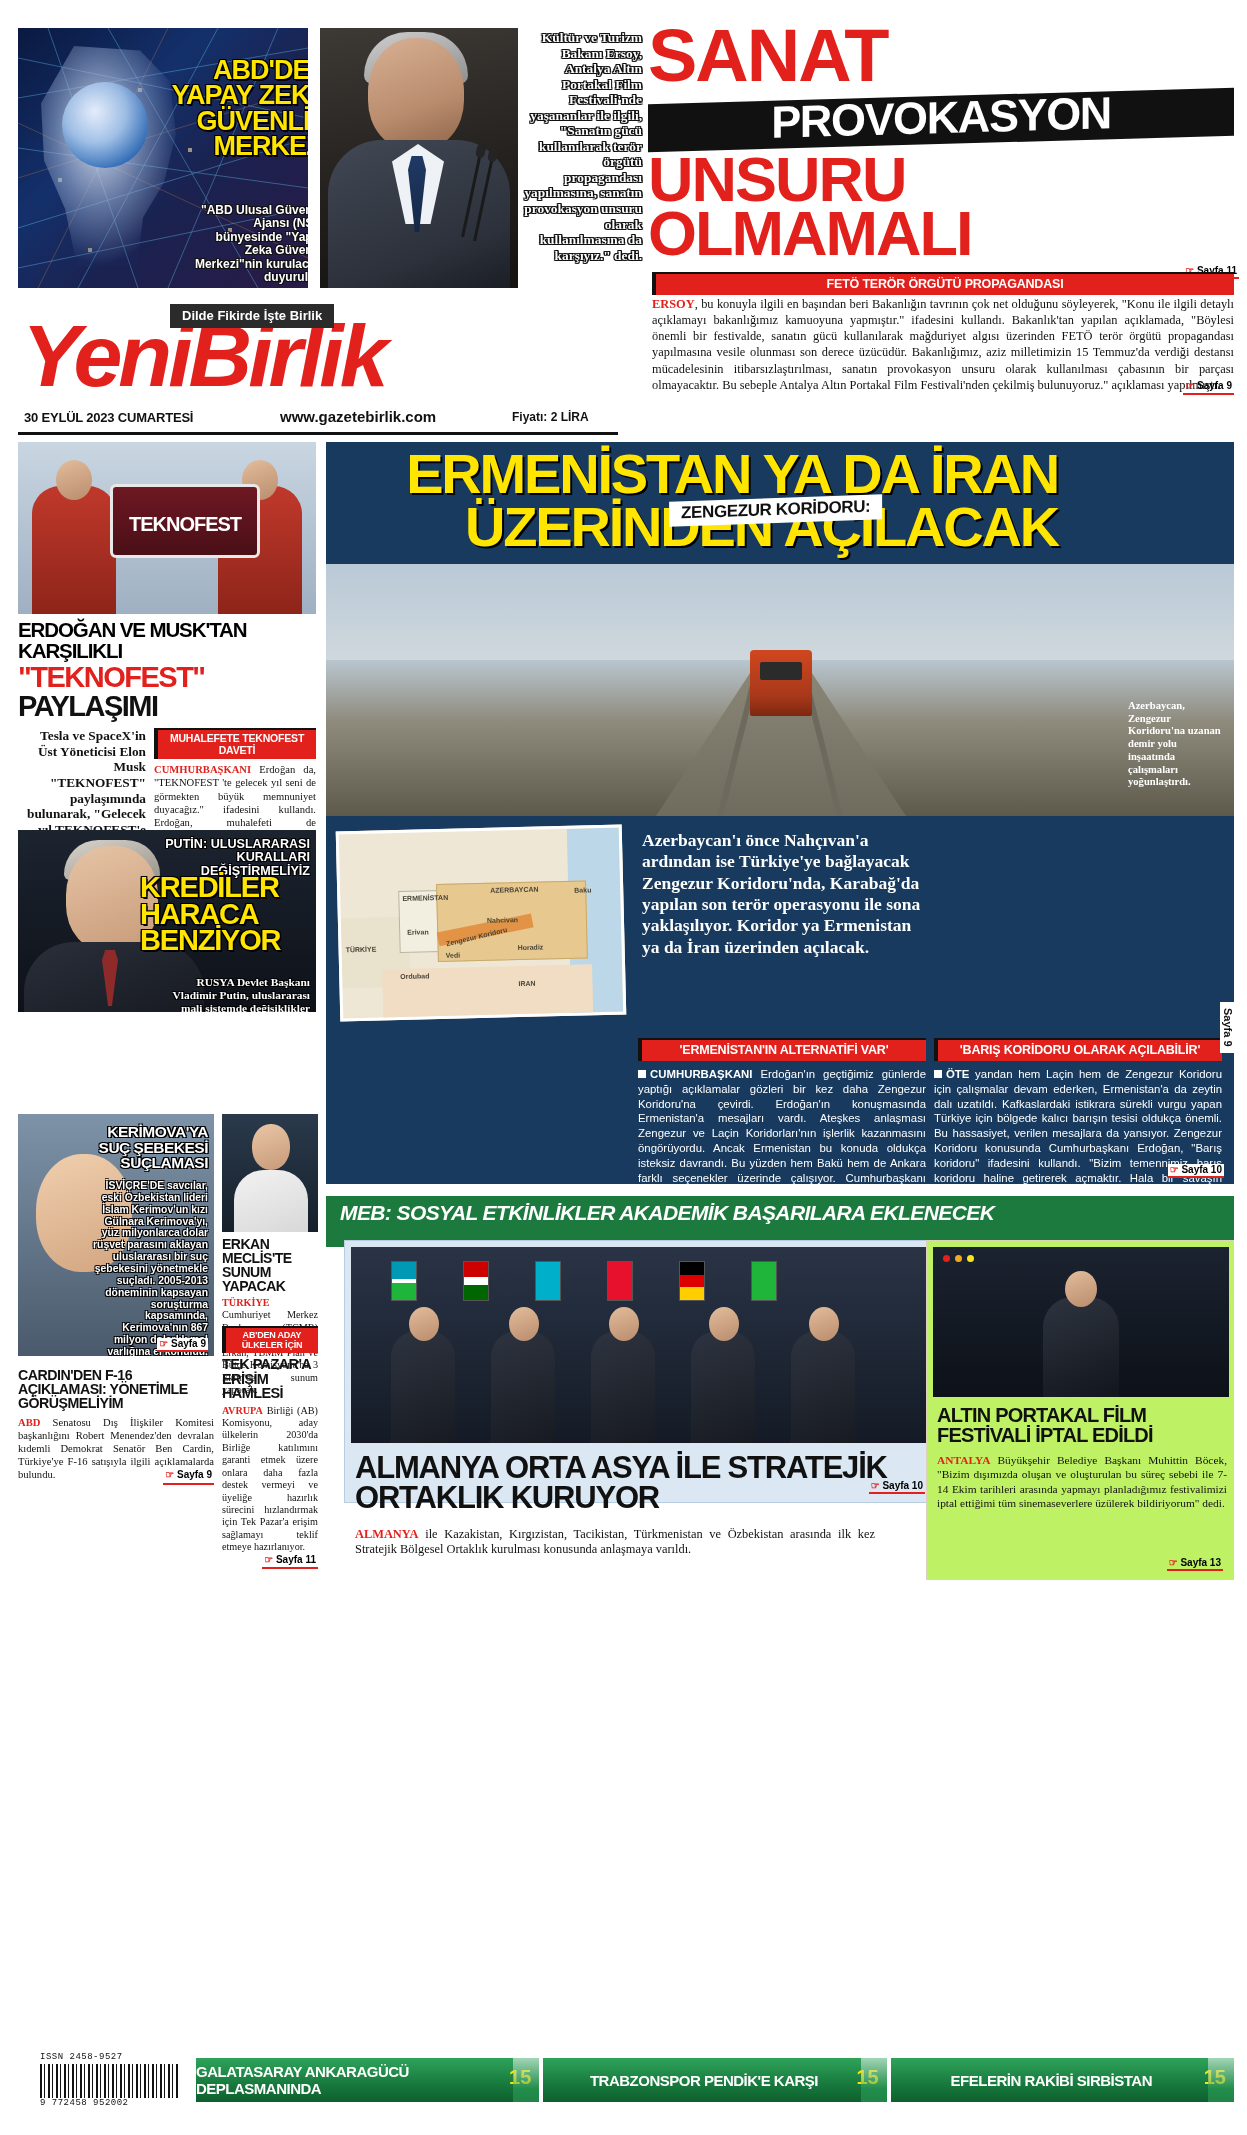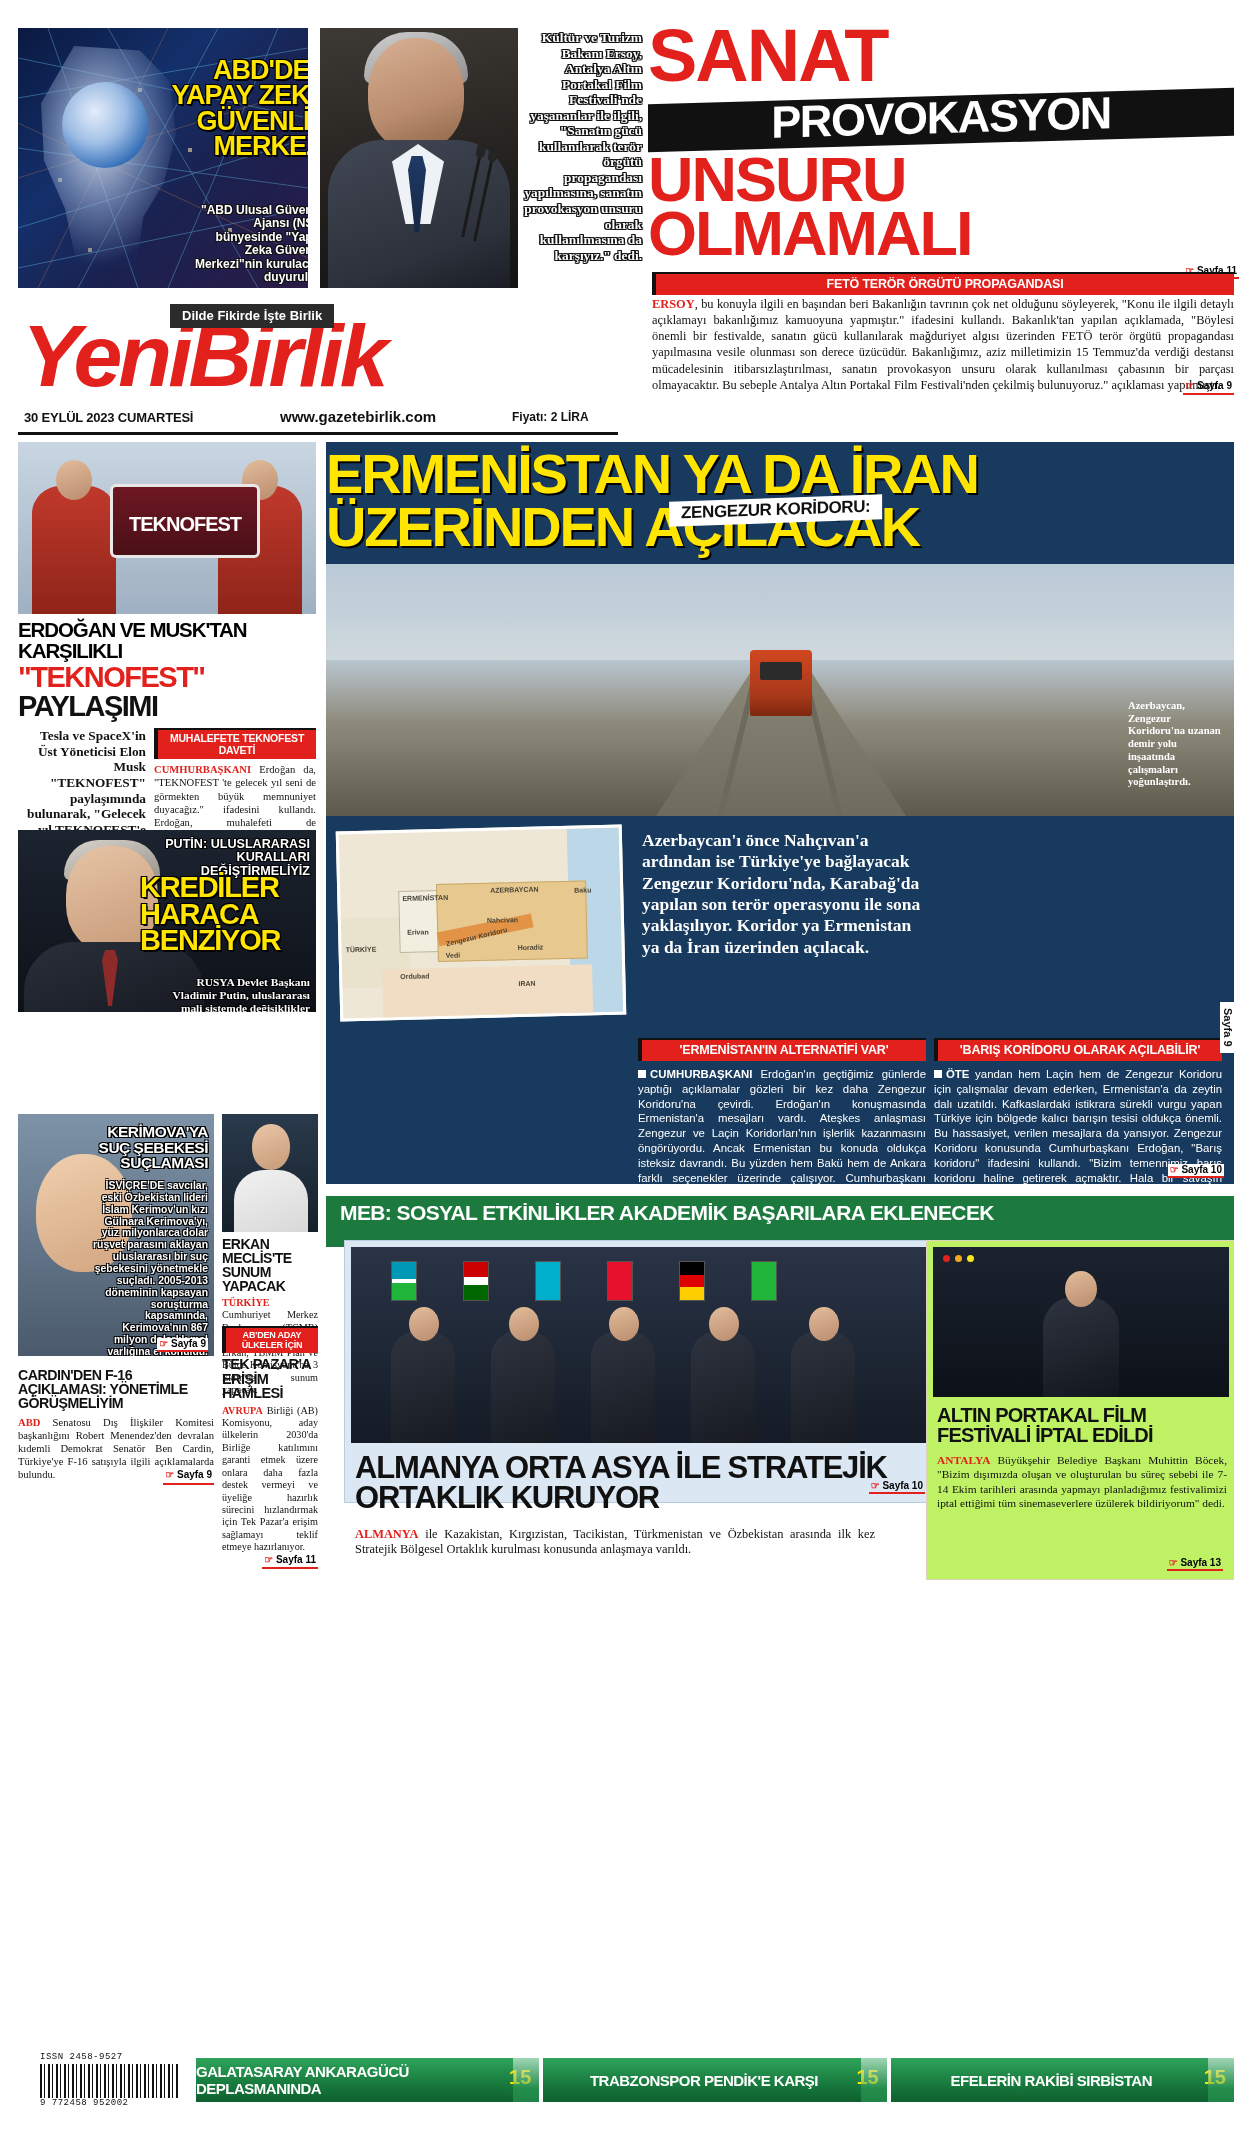--- a/index.html
+++ b/index.html
@@ -190,21 +190,21 @@
     position: absolute; left: 512px; top: 114px;
     font-size: 12px; font-weight: bold; color: #111;
   }
   .mh-rule { position: absolute; left: 18px; top: 136px; width: 600px; height: 3px; background: #111; }
 
   
   .zen { position: absolute; left: 326px; top: 442px; width: 908px; height: 742px; background: #173a5e; }
 
   .zen-head {
     position: absolute; left: 0; top: 6px; width: 732px;
-    text-align: left;
+    text-align: right;
   }
   .zen-l1 {
     font-weight: bold; font-size: 56px; color: #ffe500; letter-spacing: -2.2px; line-height: .94;
     text-shadow: 2px 2px 0 #000;
     text-transform: uppercase;
   }
   .zen-l2 {
     font-weight: bold; font-size: 56px; color: #ffe500; letter-spacing: -2.2px; line-height: .94;
     text-shadow: 2px 2px 0 #000;
     text-transform: uppercase;
@@ -461,20 +461,21 @@
     margin-top: 4px;
     font-family: "Liberation Serif", serif;
     font-size: 10.2px; line-height: 1.22; color: #111; text-align: justify;
   }
   .pazar-b b.lead { color: #e2211c; }
 
   
   .meb-bar {
     position: absolute; left: 326px; top: 1196px; width: 908px; height: 51px;
     background: #1d7a3f;
+    font-style: italic;
   }
   .meb-bar .t {
     color: #fff; font-weight: bold; font-size: 21px; letter-spacing: -.6px;
     line-height: 34px; padding-left: 14px;
     text-transform: uppercase;
   }
 
   
   .pnl-germany {
     position: absolute; left: 344px; top: 1240px; width: 592px; height: 263px;

